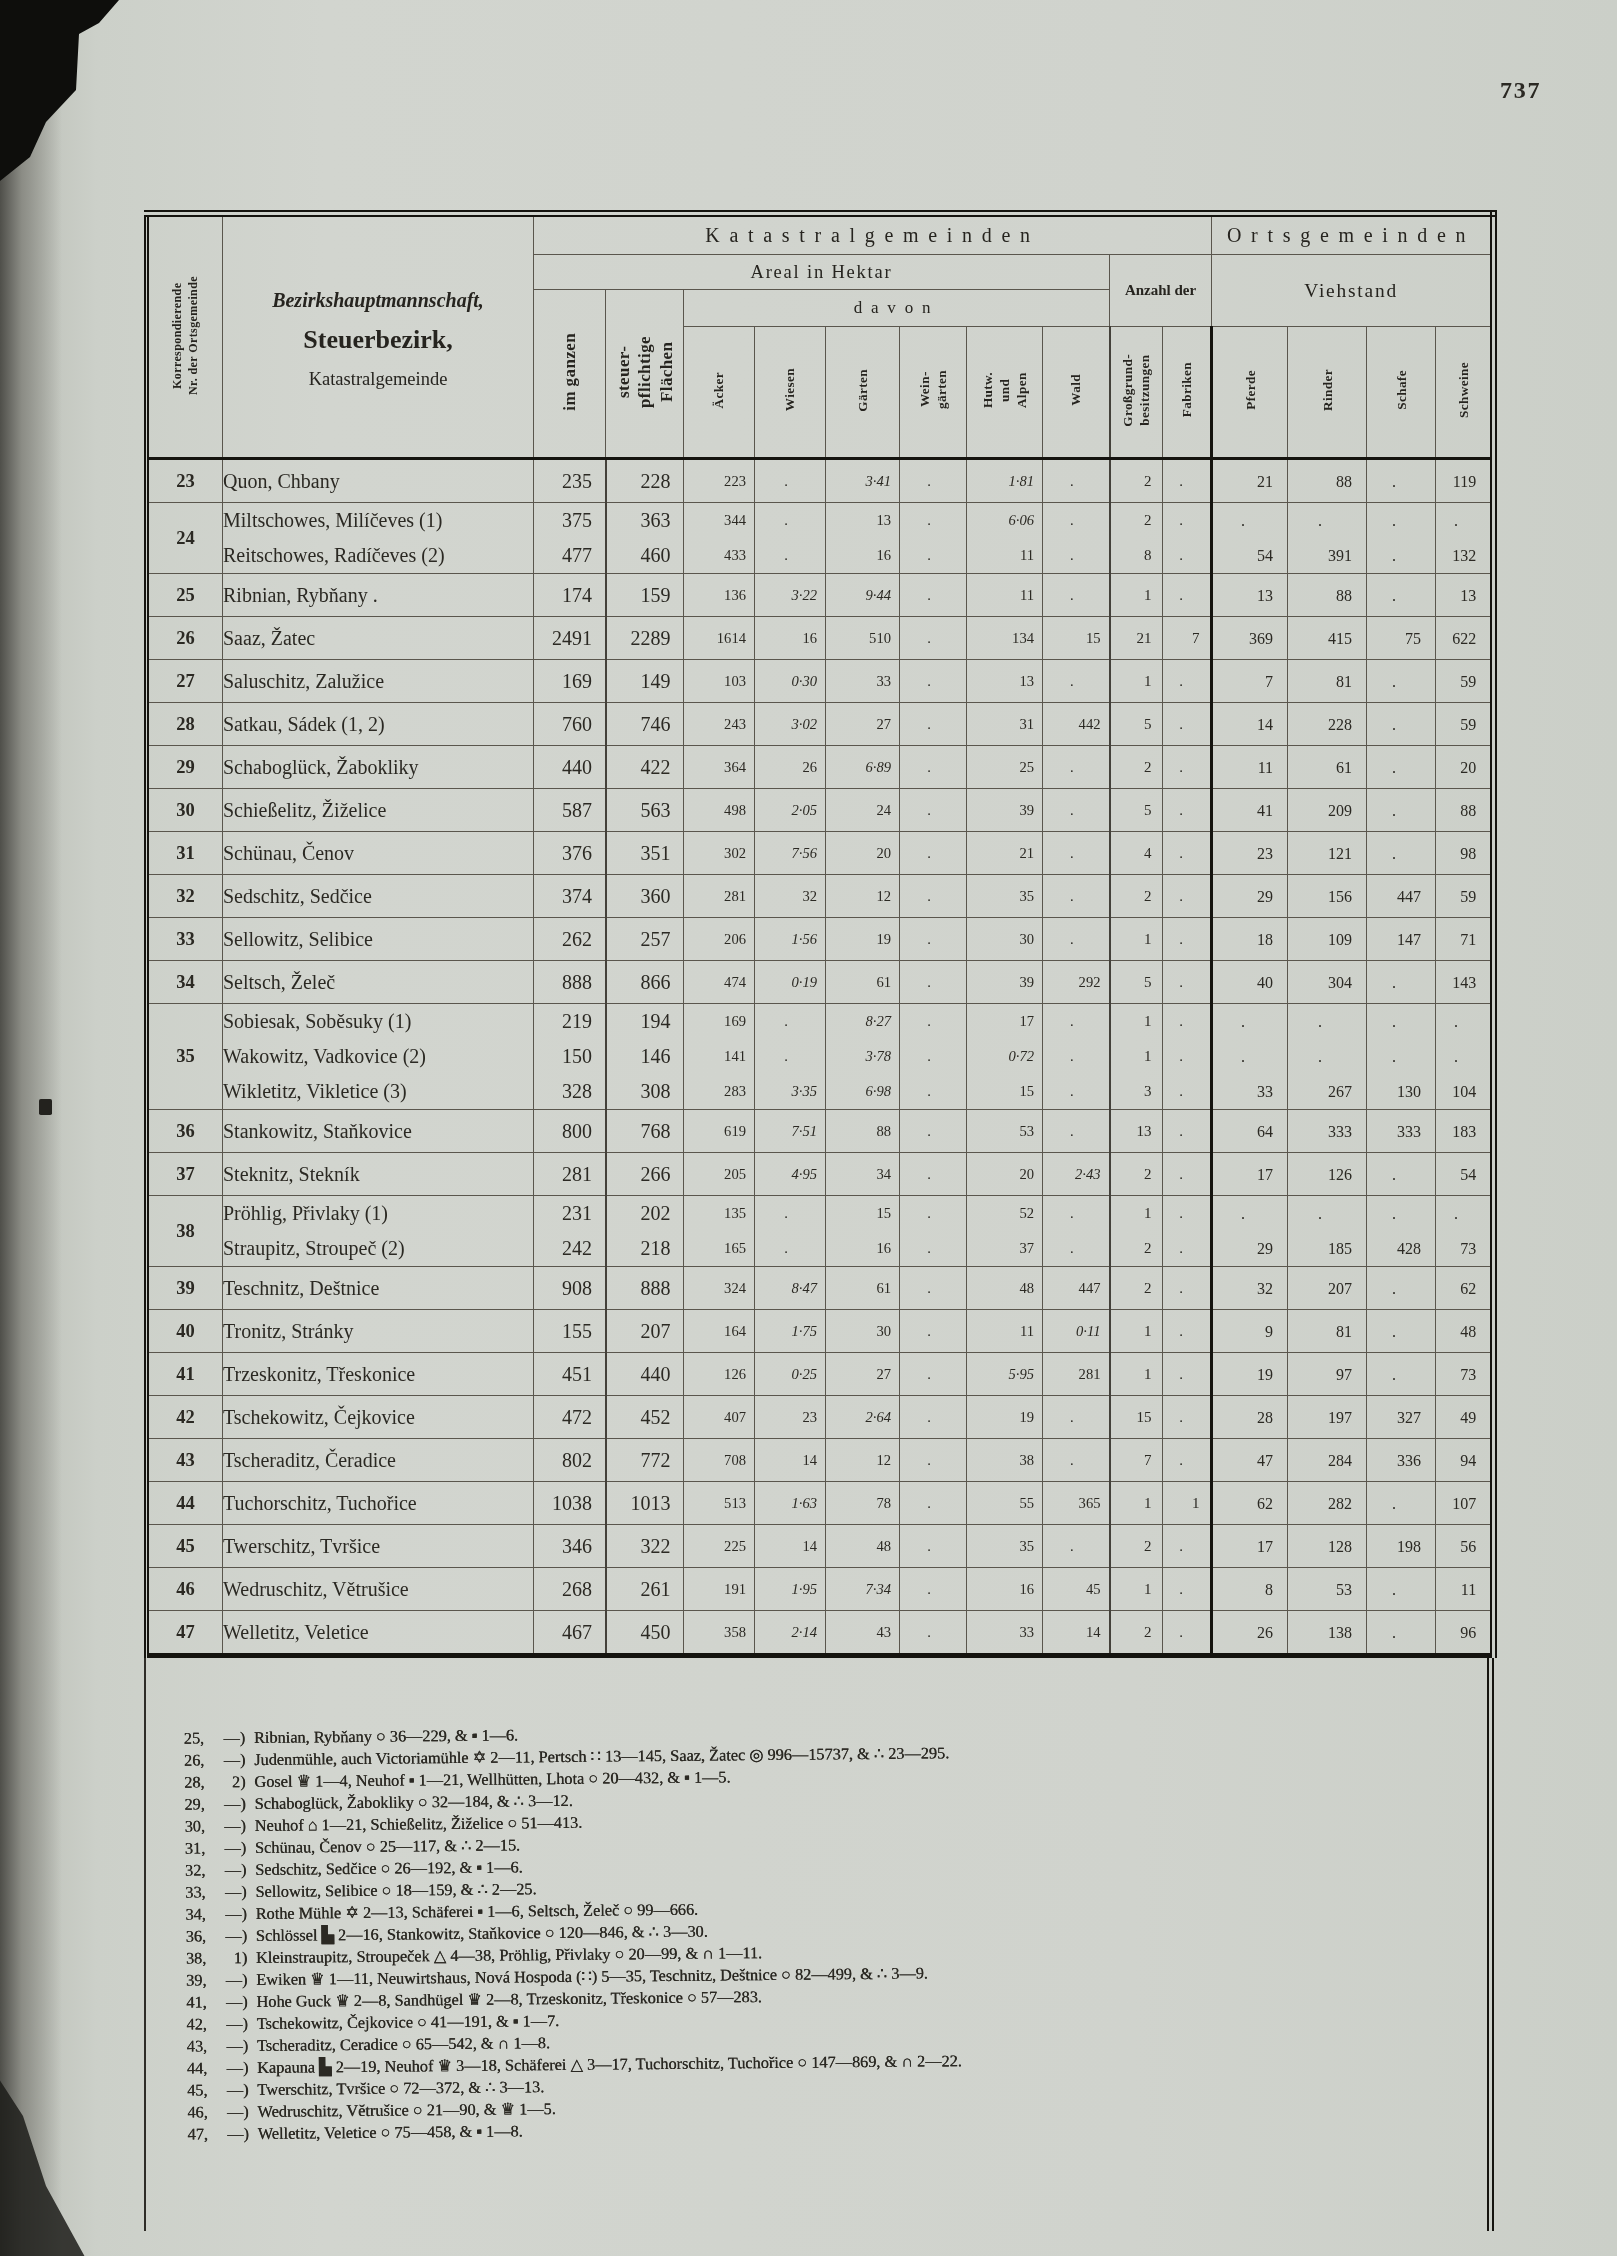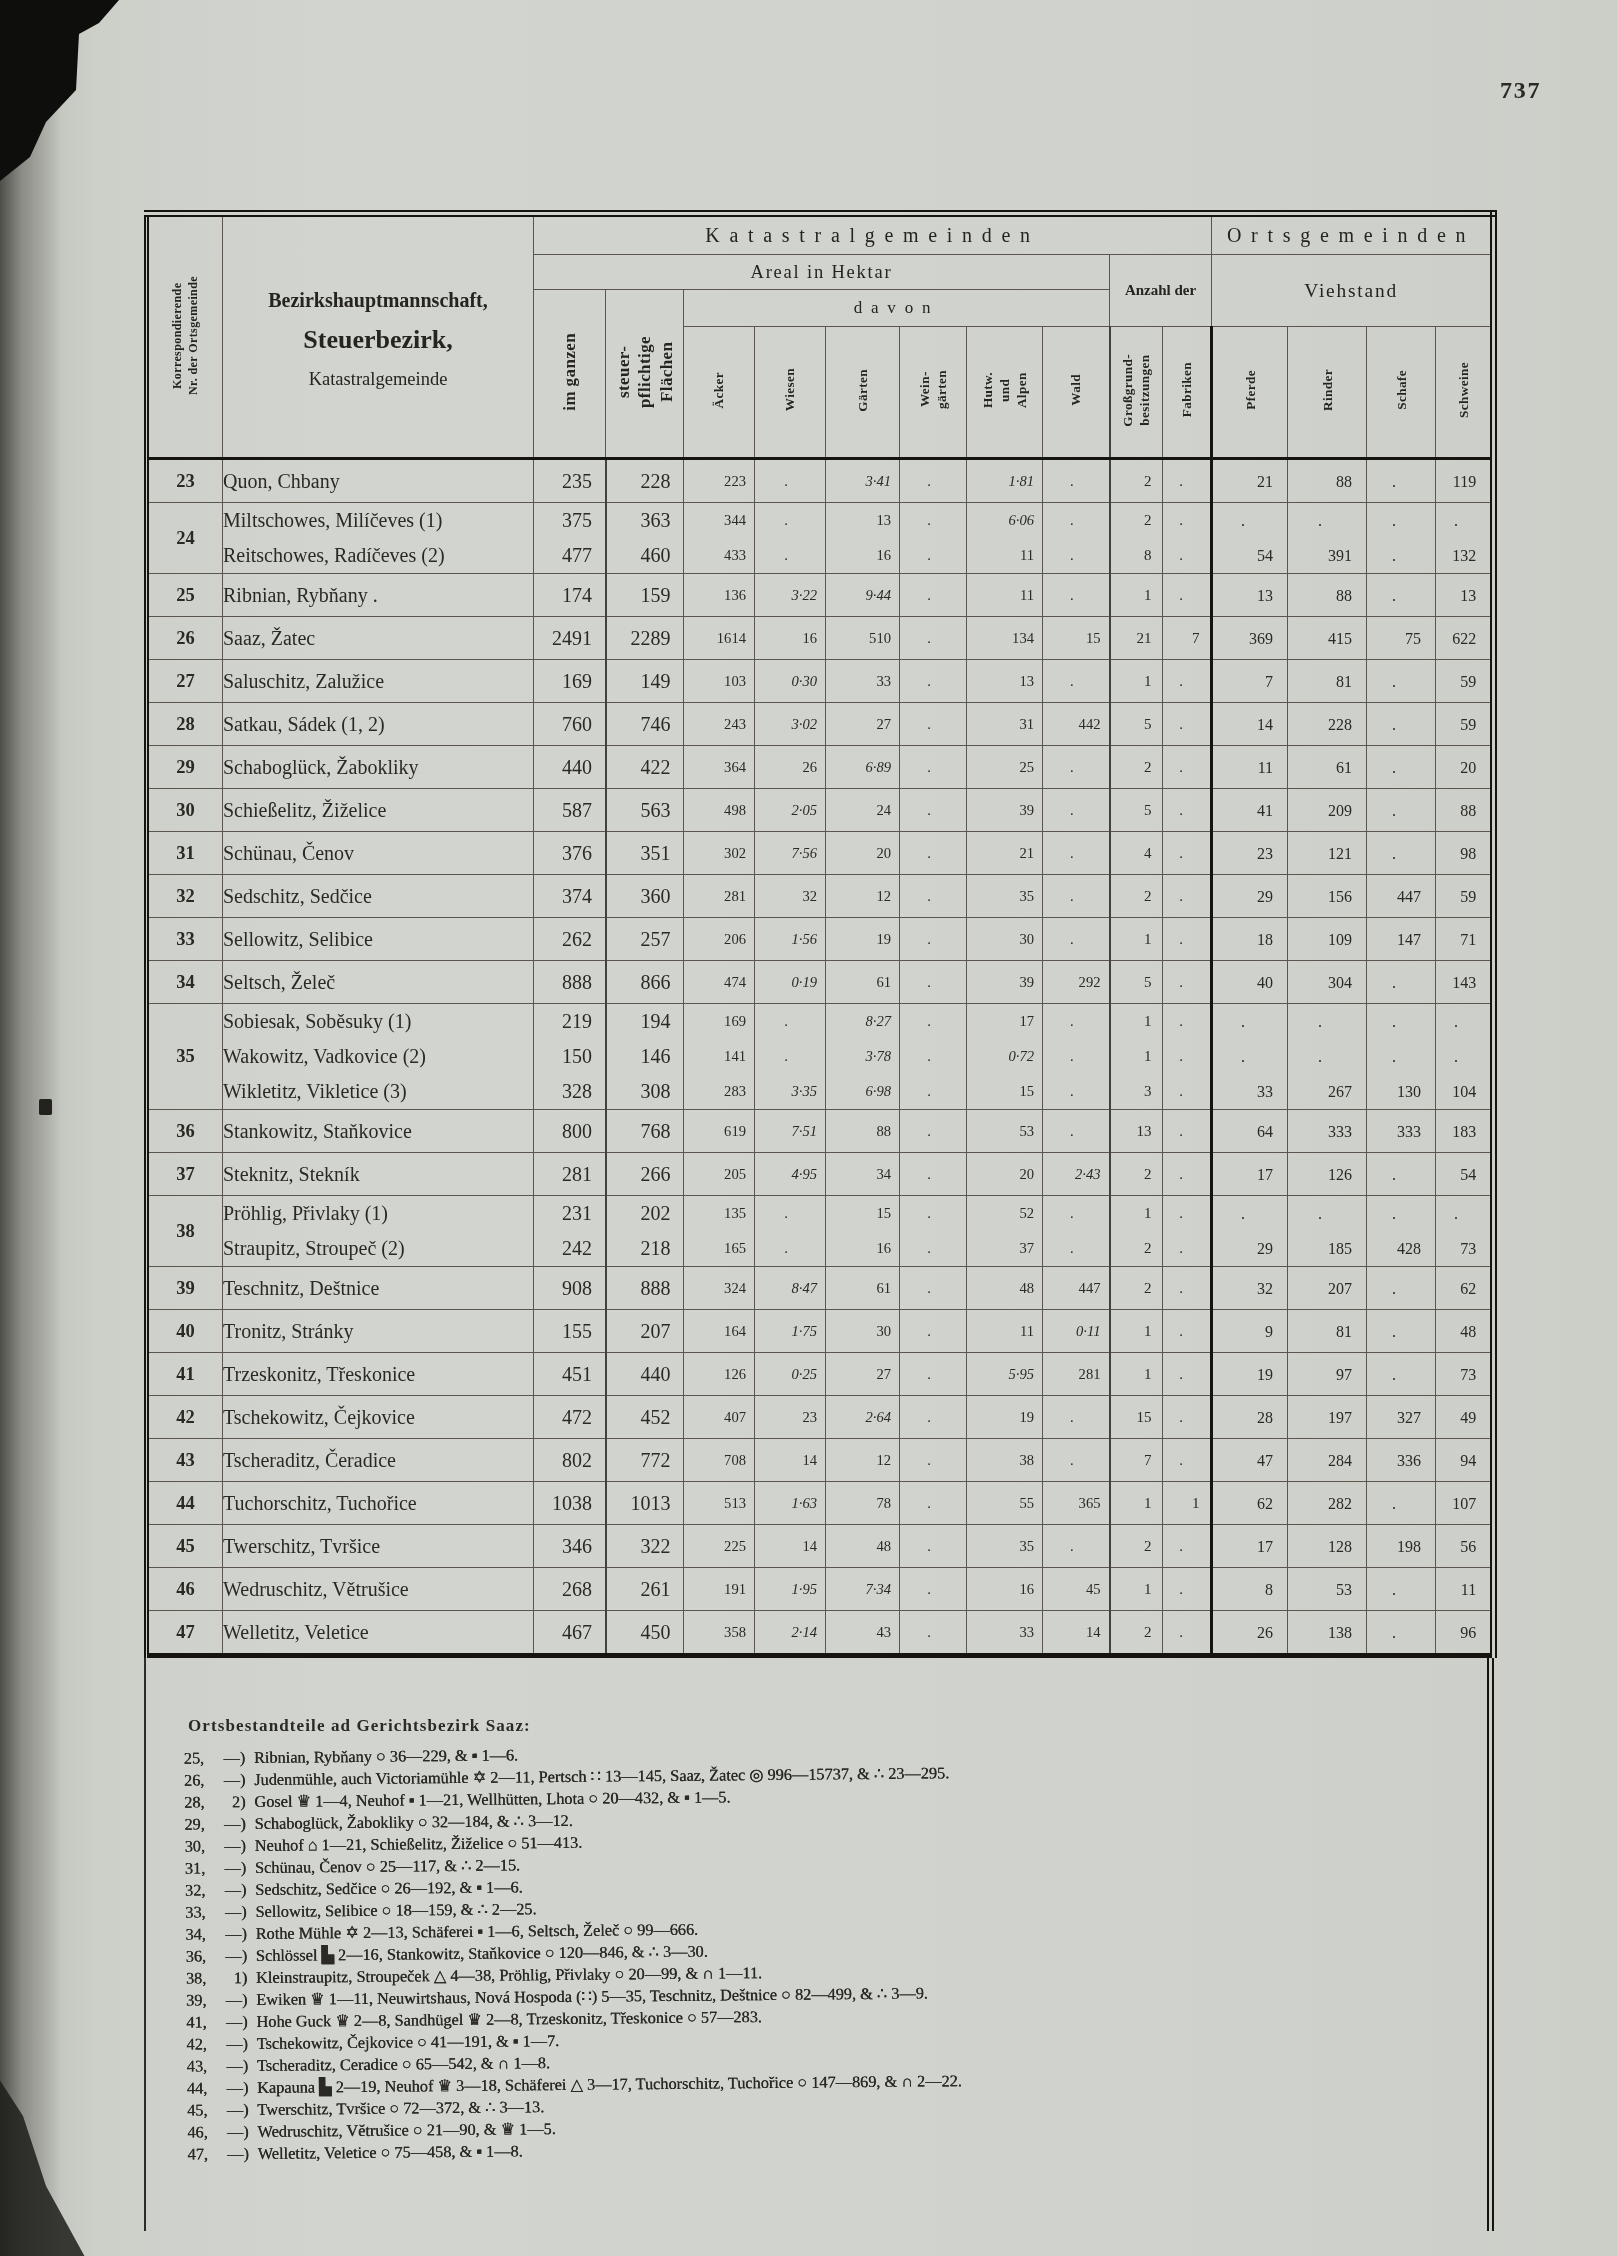--- a/index.html
+++ b/index.html
@@ -29,21 +29,21 @@
   tr.hr1{height:41px;}tr.hr2{height:35px;}tr.hr3{height:37px;}tr.hr4{height:132px;}
   .hc{text-align:center;vertical-align:middle;color:#26241f;}
   .gk,.go{font-size:20px;letter-spacing:9.7px;}
   .gk{border-right:3.5px solid #15140f;}
   .areal{font-size:18.5px;letter-spacing:1.8px;border-right:2.6px double #44413a;}
   .davon{font-size:17px;letter-spacing:8.8px;border-right:2.6px double #44413a;font-family:Liberation Serif, serif;}
   .anzahl{font-size:15px;font-weight:bold;border-right:3.5px solid #15140f;}
   .vieh{font-size:19.4px;letter-spacing:1.8px;}
   .c-nr{border-right:0.9px solid #5a564d;}
   .c-name{border-right:3.5px solid #15140f;}
-  .nh1{font-size:20px;font-weight:bold;margin:5.3px 0 12.4px;}
+  .nh1{font-size:20px;font-weight:bold;margin:5.3px 0 12.4px;font-style:italic;}
   .nh2{font-size:26px;font-weight:bold;margin:0 0 14px;}
   .nh3{font-size:18.5px;}
   .vlab{display:inline-block;writing-mode:vertical-rl;transform:rotate(180deg);
     white-space:pre-line;font-weight:bold;font-size:13.2px;line-height:1.3;letter-spacing:0.4px;}
   .vlab.big{font-size:17px;line-height:1.25;}
   .nrlab{font-size:12px;}
   .igc{border-right:2.6px double #44413a;}
   .dbl2{border-right:2.6px double #44413a !important;}
   .thickr{border-right:3.5px solid #15140f !important;}
   
@@ -1404,21 +1404,20 @@
               <div class="vline dot">.</div>
             </td>
             <td class="md">
               <div class="vline">96</div>
             </td>
           </tr>
         </tbody>
     </table>
 
     <div class="fnwrap">
-      <div class="fn-title">Ortsbestandteile ad Gerichtsbezirk Saaz:</div>
       <div class="fn-list">
           <div class="fn-line">
             <span class="fn-nr">25,</span>
             <span class="fn-mark">—)</span>
             <span class="fn-text">Ribnian, Rybňany ○ 36—229, &amp; ▪ 1—6.</span>
           </div>
           <div class="fn-line">
             <span class="fn-nr">26,</span>
             <span class="fn-mark">—)</span>
             <span class="fn-text">Judenmühle, auch Victoriamühle ✡ 2—11, Pertsch ∷ 13—145, Saaz, Žatec ◎ 996—15737, &amp; ∴ 23—295.</span>

